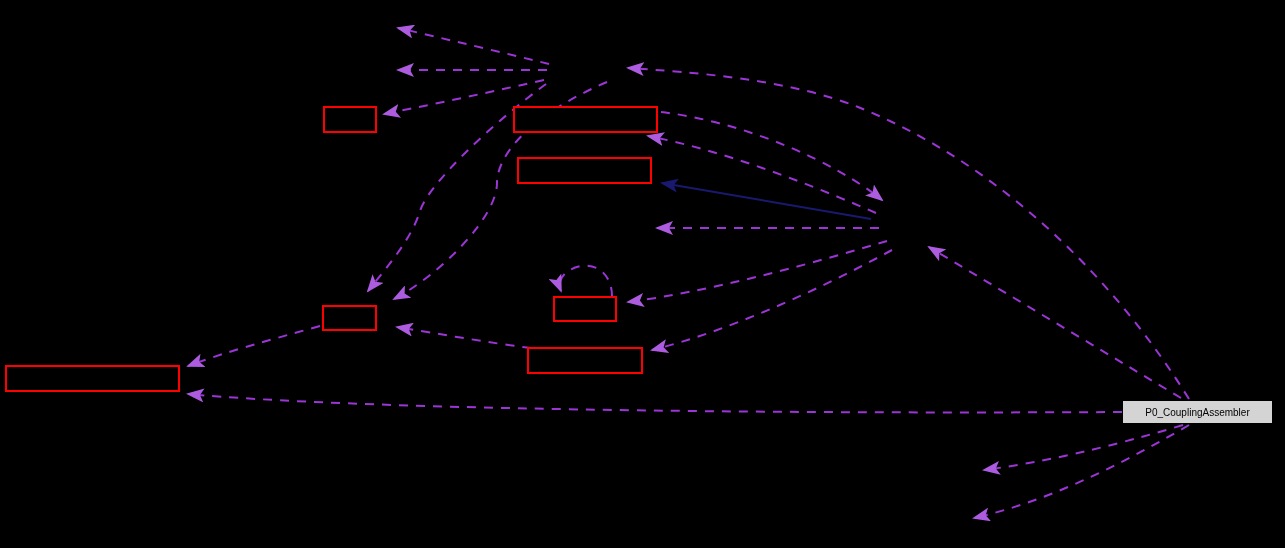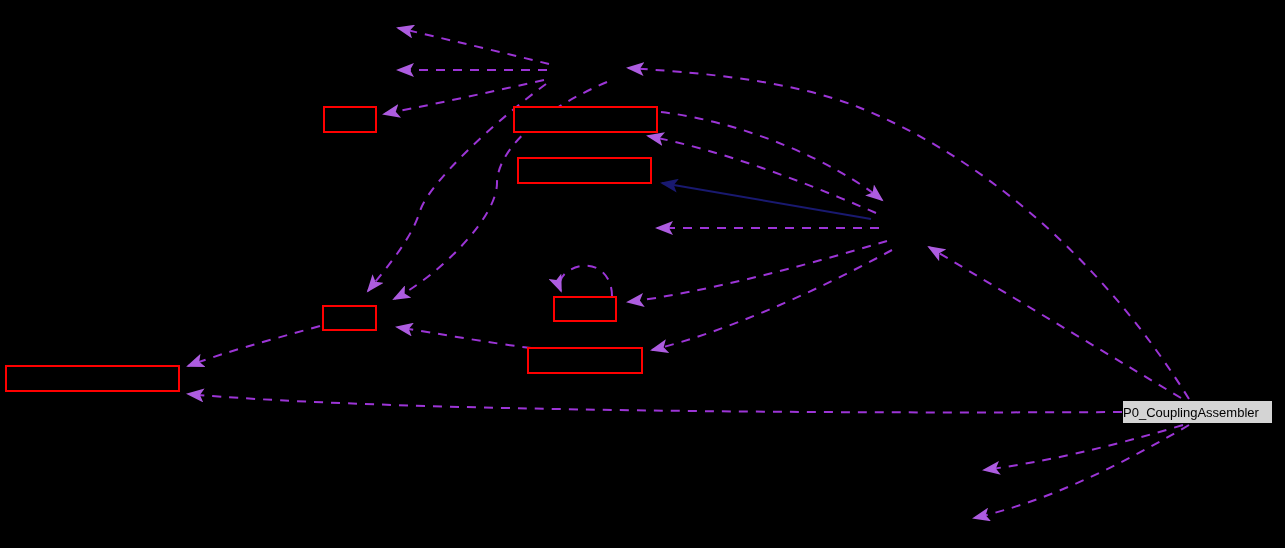--- a/index.html
+++ b/index.html
@@ -24,22 +24,22 @@
     box-sizing:border-box;
     border:2px solid var(--red);
     background:var(--bg);
   }
   .main-node{
     position:absolute;
     box-sizing:border-box;
     border:1px solid #000;
     background:var(--gray-fill);
     color:#000;
-    font-size:13px;
-    display:flex;align-items:center;justify-content:flex-start;
+    font-size:10px;
+    display:flex;align-items:center;justify-content:center;
     white-space:nowrap;
   }
 </style>
 </head>
 <body>
 
 <div id="canvas">
 
   <svg id="edges" width="1285" height="548" viewBox="0 0 1285 548">
     <defs>

